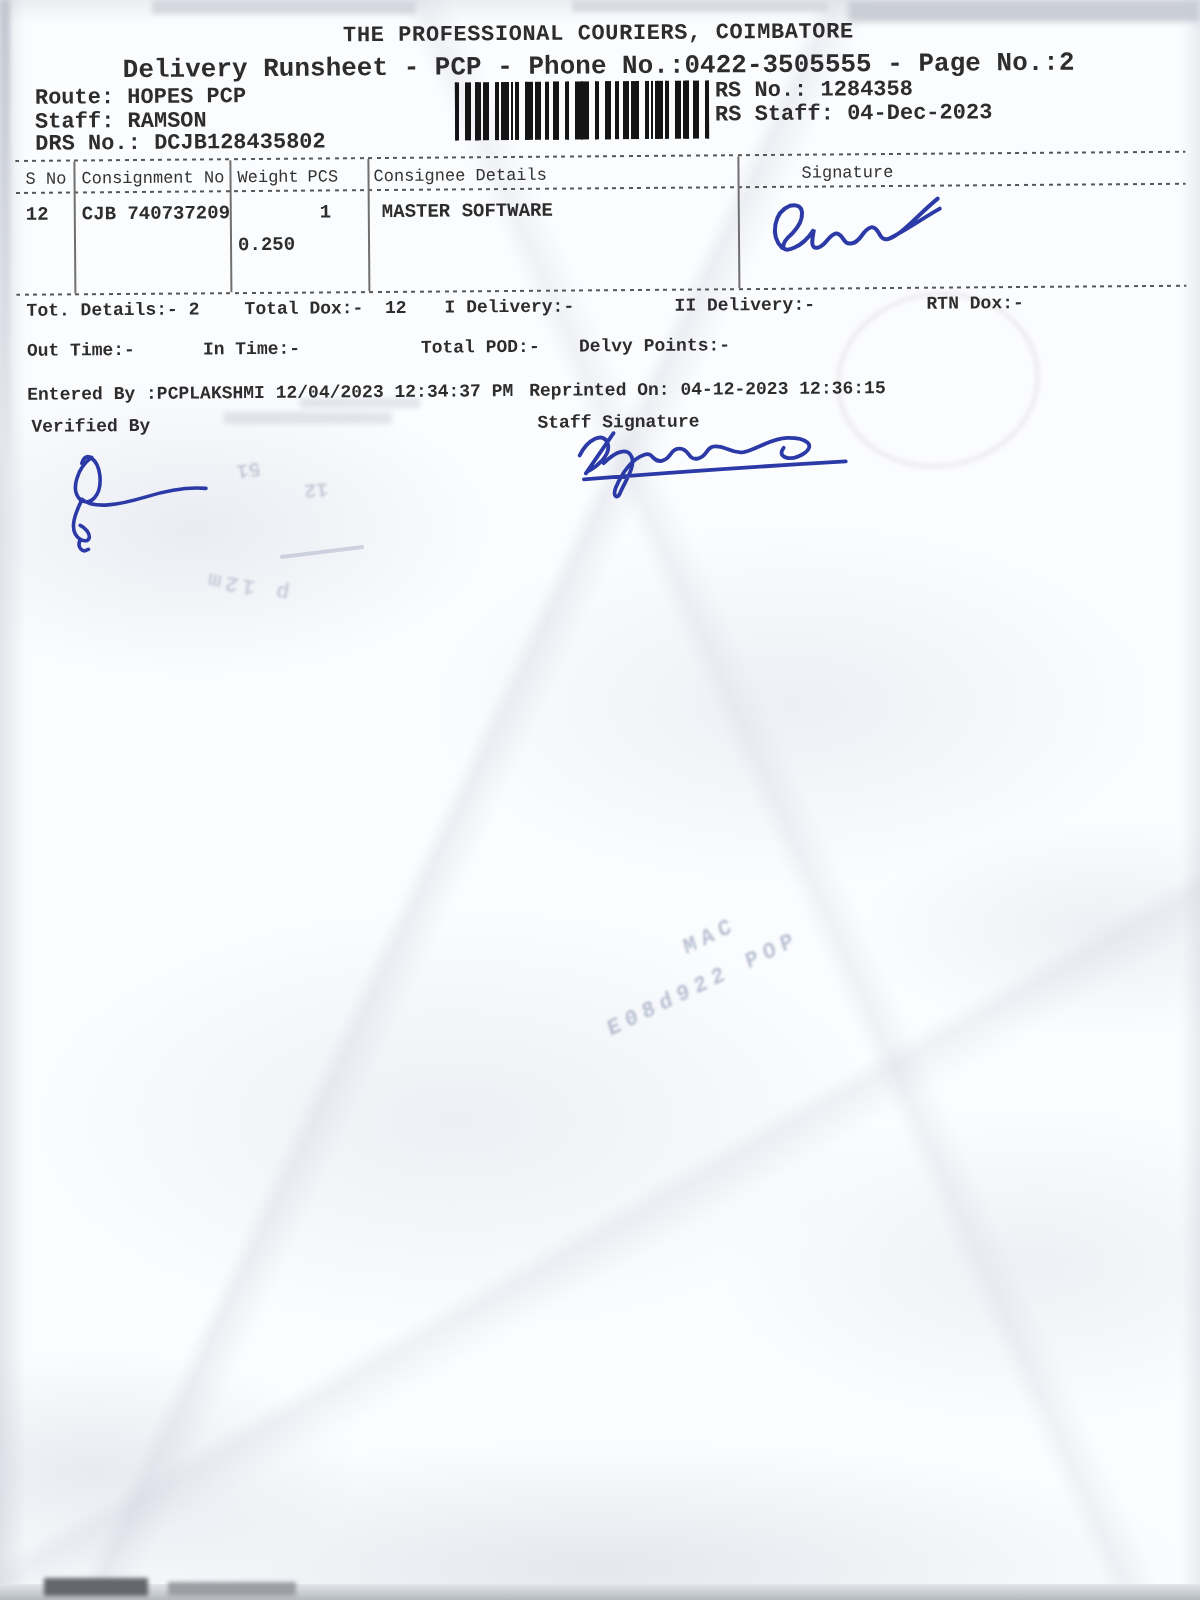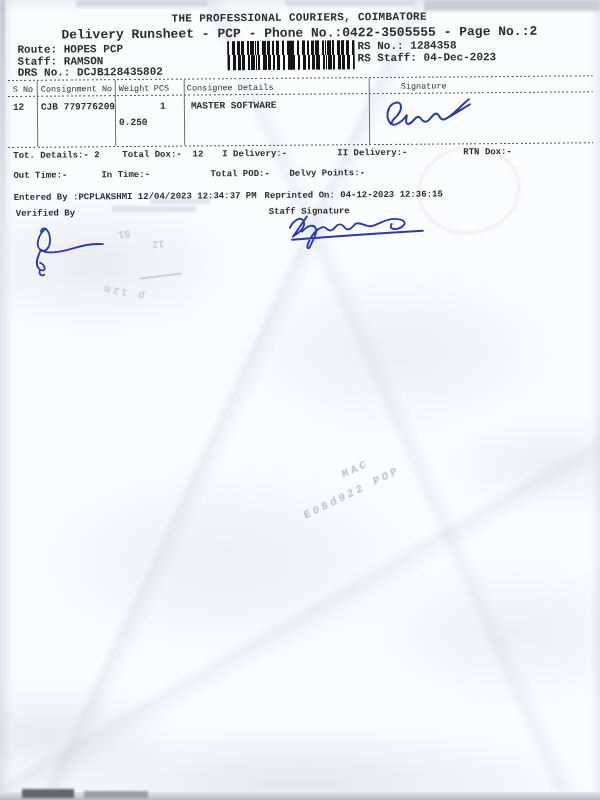--- a/index.html
+++ b/index.html
@@ -133,21 +133,21 @@
     <div class="vline vl4"></div>
 
     <span class="t th h-sno">S No</span>
     <span class="t th h-cons">Consignment No</span>
     <span class="t th h-wt">Weight</span>
     <span class="t th h-pcs">PCS</span>
     <span class="t th h-det">Consignee Details</span>
     <span class="t th h-sig">Signature</span>
 
     <span class="t td c-sno">12</span>
-    <span class="t td c-cons">CJB 779776209</span>
+    <span class="t td c-cons">CJB 740737209</span>
     <span class="t td c-wt">0.250</span>
     <span class="t td c-pcs">1</span>
     <span class="t td c-det">MASTER SOFTWARE</span>
 
     <svg class="sig-svg sig-row" viewBox="0 0 100 38">
       <path d="M14,30 C8,24 10,12 18,9 C26,7 26,16 19,23 C13,28 13,33 20,30 C25,28 28,24 30,21 C29,26 28,31 32,30 C36,29 37,24 41,23 C45,23 44,29 49,28 C54,27 54,21 59,20 C63,20 62,27 67,26 C74,24 82,14 92,6 M67,26 C74,23 84,16 93,11" fill="none" stroke="#2b3aa6" stroke-width="2" stroke-linecap="round"></path>
     </svg>
 
     <span class="t sum s1" style="left:13px"><span>Tot. Details:-</span> <span>2</span></span>
     <span class="t sum s1" style="left:122px"><span>Total Dox:-</span>&nbsp;&nbsp;<span>12</span></span>

